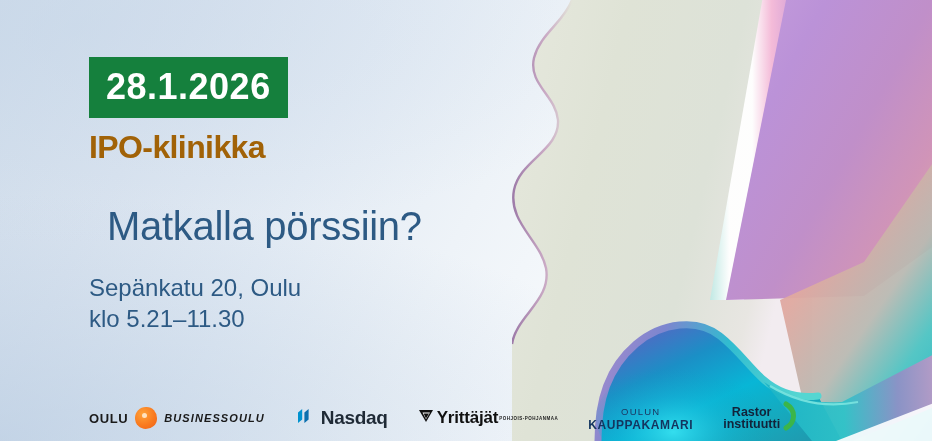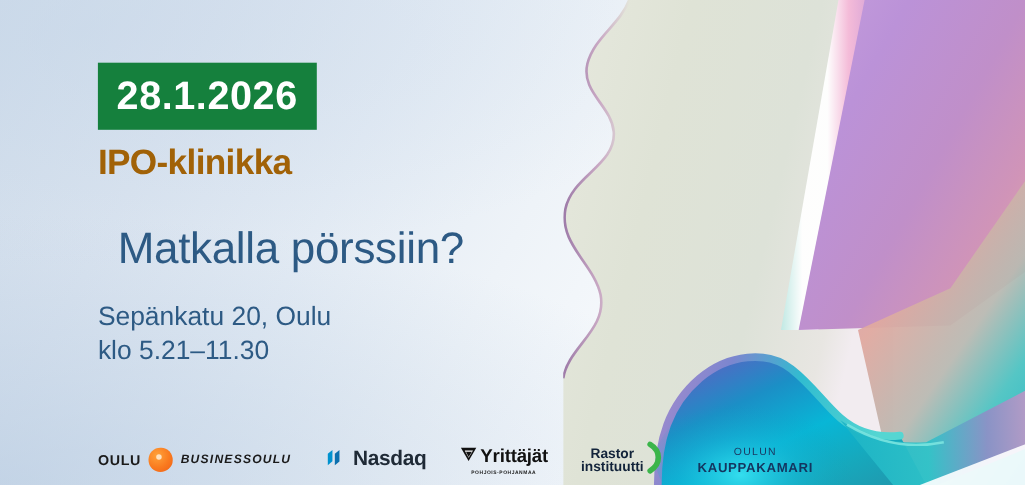--- a/index.html
+++ b/index.html
@@ -158,21 +158,21 @@
   
   .logo-nq { gap: 6px; }
   .nq-text {
     font-size: 19px;
     font-weight: bold;
     color: #1f2a36;
     letter-spacing: -0.3px;
   }
 
   
-  .logo-yr { flex-direction: column; align-items: center; justify-content: center; gap: 1px; }
+  .logo-yr { flex-direction: row; align-items: center; justify-content: center; gap: 1px; }
   .yr-row { display: flex; align-items: center; gap: 3px; }
   .yr-text {
     font-size: 17px;
     font-weight: bold;
     color: #111111;
     letter-spacing: -0.2px;
   }
   .yr-sub {
     font-size: 4.5px;
     font-weight: bold;
@@ -352,32 +352,32 @@
             <path d="M1 2 L15 2 L8 14 Z" fill="#111111"></path>
             <path d="M4.5 4.6 L12 4.6 L8 11.2 Z" fill="#ffffff"></path>
             <path d="M5.6 5.6 L11 5.6 L8 10.5 Z" fill="#111111"></path>
           </svg>
         </span>
         <span class="yr-text">Yrittäjät</span>
       </span>
       <span class="yr-sub">POHJOIS-POHJANMAA</span>
     </div>
 
+    <div class="logo logo-kk">
+      <span class="kk-1">OULUN</span>
+      <span class="kk-2">KAUPPAKAMARI</span>
+    </div>
+
     <div class="logo logo-ra">
       <span class="ra-words">
         <span class="ra-1">Rastor</span>
         <span class="ra-2">instituutti</span>
       </span>
       <span>
         <svg width="16" height="30" viewBox="0 0 16 30" xmlns="http://www.w3.org/2000/svg">
           <path d="M3 3 C 13 9, 13 21, 3 27" fill="none" stroke="#3bb54a" stroke-width="5" stroke-linecap="round"></path>
         </svg>
       </span>
     </div>
 
-    <div class="logo logo-kk">
-      <span class="kk-1">OULUN</span>
-      <span class="kk-2">KAUPPAKAMARI</span>
-    </div>
-
   </div>
 
 </div>
 
 </body></html>

